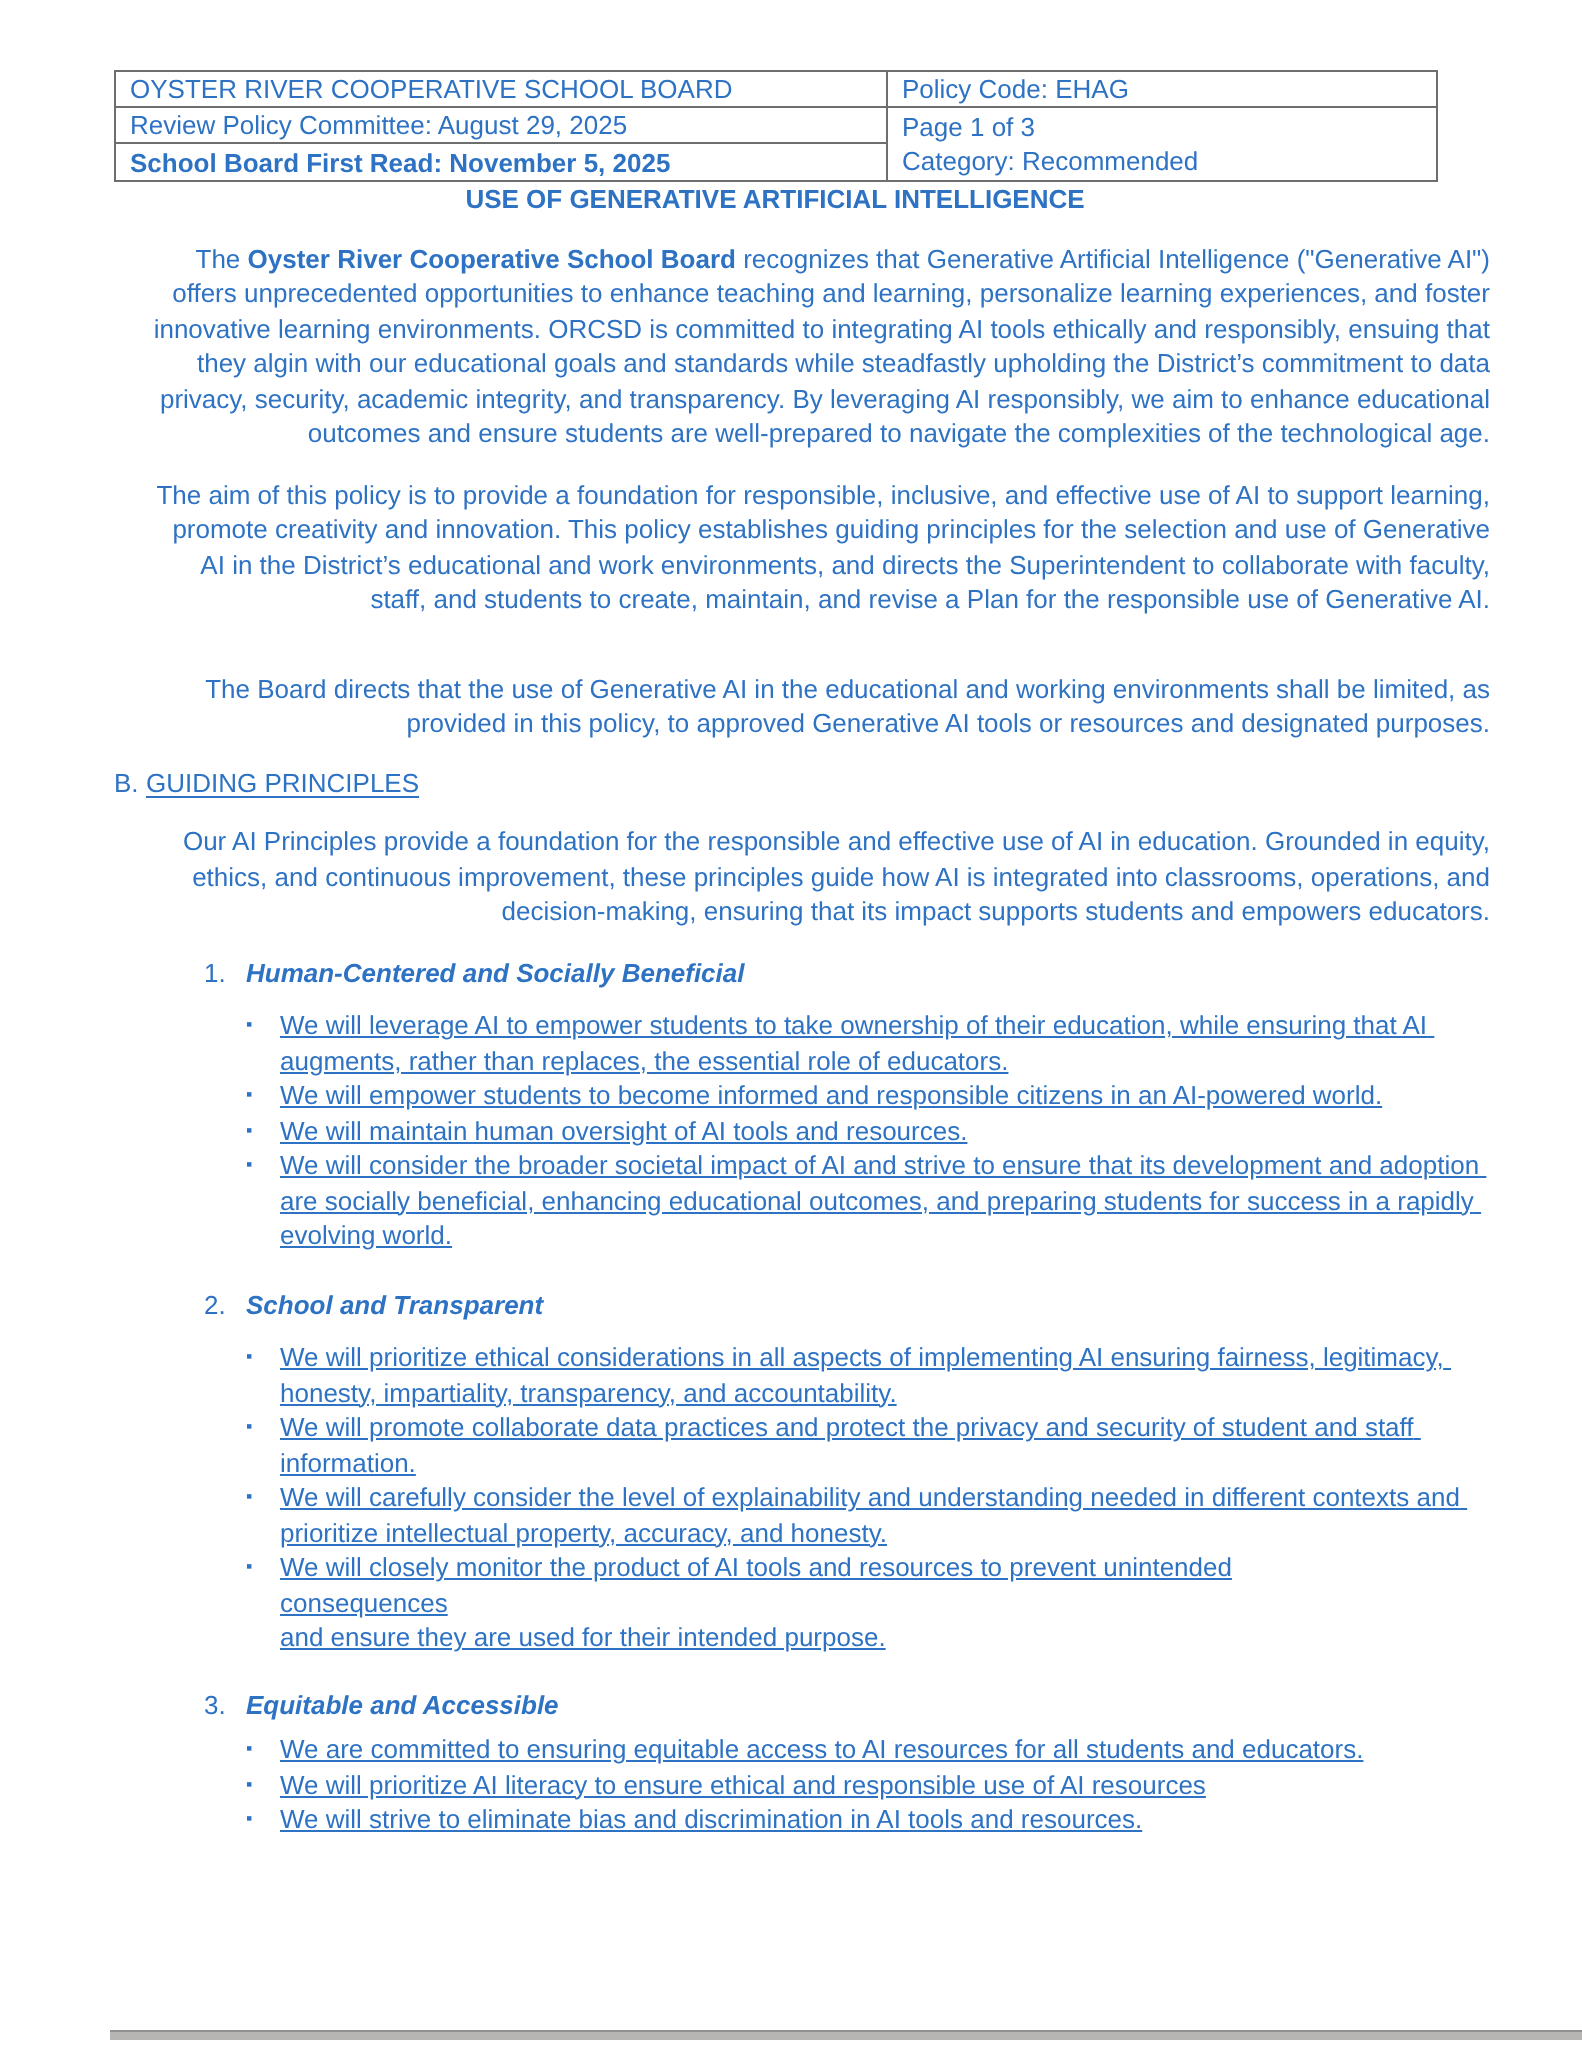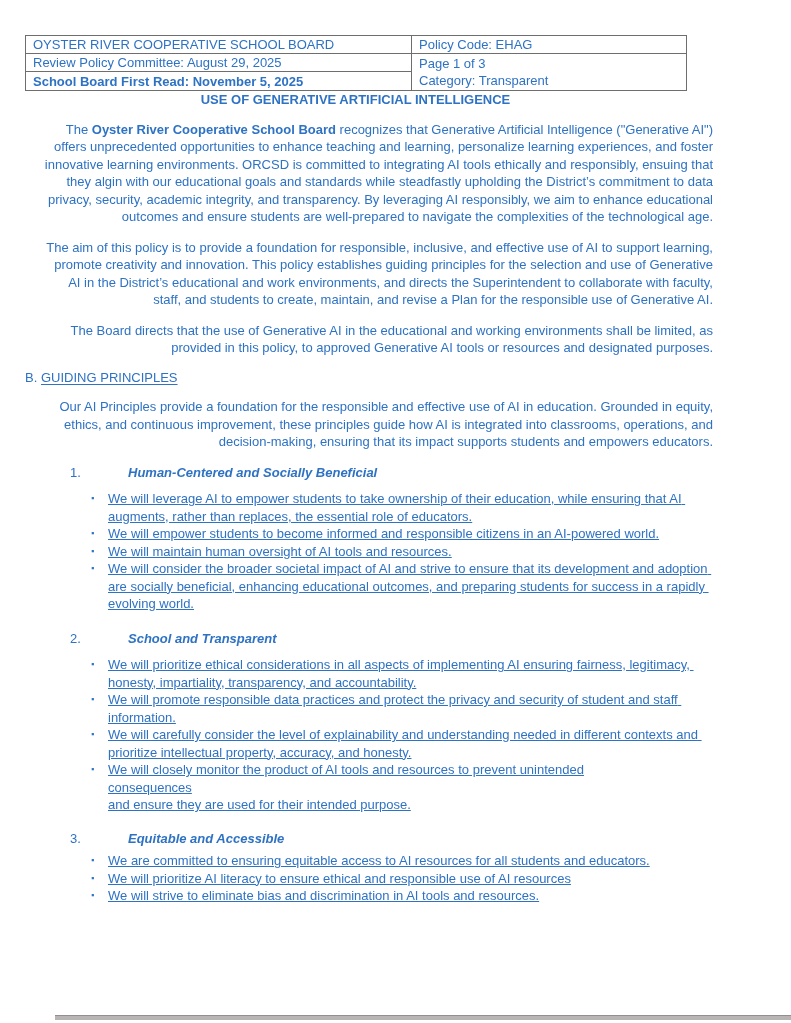--- a/index.html
+++ b/index.html
@@ -9,21 +9,21 @@
   }
   body {
     width: 791px;
     height: 1023px;
     position: relative;
     overflow: hidden;
     font-family: "Liberation Sans", sans-serif;
     color: #2e72c4;
   }
   .doc {
-    padding: 35px 46px 0 25px;
+    padding: 35px 46px 0 57px;
     font-size: 13px;
     line-height: 17.5px;
   }
   
   table.header-table {
     border-collapse: collapse;
     table-layout: fixed;
     width: 661px;
   }
   table.header-table td {
@@ -64,21 +64,20 @@
   .principle { margin: 17px 0 0 45px; }
   .principle .num {
     display: inline-block;
     width: 21px;
     font-style: normal;
   }
   .principle:nth-of-type(3) .num { font-style: italic; width: 26px; }
   .principle .ptitle {
     font-weight: bold;
     font-style: italic;
-    margin-left: 37px;
   }
   
   .bullets {
     margin: 9px 0 0 66px;
     padding: 0;
     list-style: none;
   }
   .bullets li {
     display: flex;
     align-items: flex-start;
@@ -117,37 +116,37 @@
       </colgroup>
     <tbody>
         <tr>
       <td>OYSTER RIVER COOPERATIVE SCHOOL BOARD</td>
       <td>Policy Code: EHAG</td>
     </tr>
     <tr>
       <td>Review Policy Committee: August 29, 2025</td>
       <td rowspan="2">
         <div>Page 1 of 3</div>
-        <div>Category: Transparent</div>
+        <div>Category: Recommended</div>
       </td>
     </tr>
     <tr>
       <td class="bold">School Board First Read: November 5, 2025</td>
     </tr>
   </tbody>
     </table>
 
   <div class="title">USE OF GENERATIVE ARTIFICIAL INTELLIGENCE</div>
 
 
   <div class="para"><span>The </span><b>Oyster River Cooperative School Board</b><span> recognizes that Generative Artificial Intelligence ("Generative AI") offers unprecedented opportunities to enhance teaching and learning, personalize learning experiences, and foster innovative learning environments. ORCSD is committed to integrating AI tools ethically and responsibly, ensuing that they algin with our educational goals and standards while steadfastly upholding the District’s commitment to data privacy, security, academic integrity, and transparency. By leveraging AI responsibly, we aim to enhance educational outcomes and ensure students are well-prepared to navigate the complexities of the technological age.</span></div>
 
   <div class="para" style="margin-top:13px">The aim of this policy is to provide a foundation for responsible, inclusive, and effective use of AI to support learning, promote creativity and innovation. This policy establishes guiding principles for the selection and use of Generative AI in the District’s educational and work environments, and directs the Superintendent to collaborate with faculty, staff, and students to create, maintain, and revise a Plan for the responsible use of Generative AI.</div>
 
-  <div class="para" style="margin-top:13px">The Board directs that the use of Generative AI in the educational and working environments shall be limited, as provided in this policy, to approved Generative AI tools or resources and designated purposes.</div>
+  <div class="para" style="margin-top:27px">The Board directs that the use of Generative AI in the educational and working environments shall be limited, as provided in this policy, to approved Generative AI tools or resources and designated purposes.</div>
 
   <div class="sec-heading b">
     <span class="sec-label">B.</span><span class="sec-text">GUIDING PRINCIPLES</span>
   </div>
 
   <div class="para">Our AI Principles provide a foundation for the responsible and effective use of AI in education. Grounded in equity, ethics, and continuous improvement, these principles guide how AI is integrated into classrooms, operations, and decision-making, ensuring that its impact supports students and empowers educators.</div>
 
   <div class="principle" style="margin-top:13px">
     <span class="num">1.</span><span class="ptitle">Human-Centered and Socially Beneficial</span>
   </div>
@@ -173,21 +172,21 @@
   <div class="principle">
     <span class="num">2.</span><span class="ptitle">School and Transparent</span>
   </div>
   <ul class="bullets">
     <li>
       <span class="bullet-marker">▪</span>
       <span class="bullet-text">We will prioritize ethical considerations in all aspects of implementing AI ensuring fairness, legitimacy, honesty, impartiality, transparency, and accountability.</span>
     </li>
     <li>
       <span class="bullet-marker">▪</span>
-      <span class="bullet-text">We will promote responsible data practices and protect the privacy and security of student and staff information.</span>
+      <span class="bullet-text">We will promote collaborate data practices and protect the privacy and security of student and staff information.</span>
     </li>
     <li>
       <span class="bullet-marker">▪</span>
       <span class="bullet-text">We will carefully consider the level of explainability and understanding needed in different contexts and prioritize intellectual property, accuracy, and honesty.</span>
     </li>
     <li>
       <span class="bullet-marker">▪</span>
       <span class="bullet-text">We will closely monitor the product of AI tools and resources to prevent unintended
 consequences
 and ensure they are used for their intended purpose.</span>

